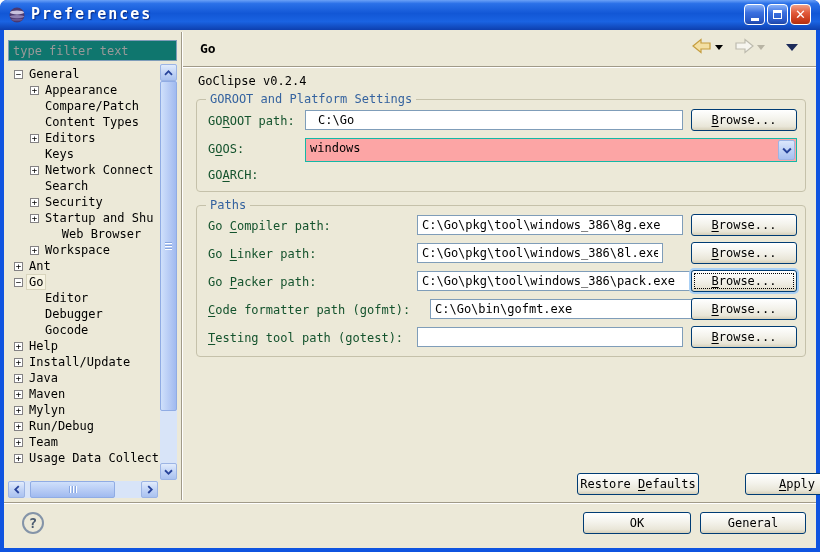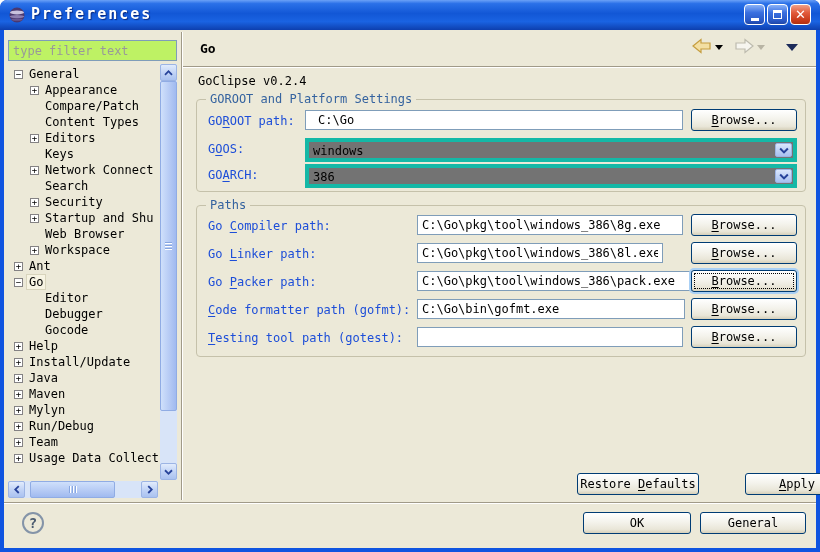--- a/index.html
+++ b/index.html
@@ -27,21 +27,21 @@
   .tb-red{background:linear-gradient(180deg,#f0a088,#e25b3c 40%,#c93a1a 80%,#b03010);}
   .btn-min{right:55px;} .btn-max{right:32px;} .btn-close{right:9px;}
   .glyph-min{width:8px;height:3px;background:#fff;margin-top:10px;}
   .glyph-max{width:9px;height:9px;border:1px solid #fff;border-top:3px solid #fff;}
   .glyph-close{color:#fff;font-size:13px;font-weight:bold;font-family:"DejaVu Sans",sans-serif;line-height:1;}
   
   .dialog{position:absolute;left:4px;top:30px;width:812px;height:518px;background:#ece9d8;}
   
   .filter-input{
     position:absolute;left:4px;top:10px;width:169px;height:21px;
-    border:1px solid #7f9db9;background:#bef264;padding:0 4px;
+    border:1px solid #7f9db9;background:#0f766e;padding:0 4px;
     font:12px "DejaVu Sans Mono",monospace;color:#000;
   }
   .filter-input::placeholder{color:#999;opacity:1;}
   .tree{position:absolute;left:4px;top:36px;width:152px;height:414px;overflow:hidden;}
   .tree-row{height:16px;display:flex;align-items:center;white-space:nowrap;overflow:hidden;font-size:12px;}
   .expander{
     width:9px;height:9px;min-width:9px;border:1px solid #848284;background:#fff;
     display:flex;align-items:center;justify-content:center;
     font-size:9px;line-height:7px;margin-right:4px;color:#000;font-family:"DejaVu Sans Mono",monospace;
   }
@@ -73,25 +73,25 @@
   .nav-icon{position:absolute;top:7px;width:20px;height:18px;}
   .dd-tri{position:absolute;top:15px;width:0;height:0;border-left:4px solid transparent;border-right:4px solid transparent;border-top:5px solid #000;}
   .dd-tri.disabled{border-top-color:#b8b4a4;}
   .viewmenu-tri{position:absolute;top:14px;width:0;height:0;border-left:6px solid transparent;border-right:6px solid transparent;border-top:7px solid #1c2b5a;}
   
   .version{position:absolute;left:194px;top:44px;font-size:12px;color:#000;}
   .group{position:absolute;border:1px solid #c5c1aa;border-radius:4px;}
   .group-title{position:absolute;top:-8px;left:9px;background:#ece9d8;padding:0 4px;font-size:12px;color:#35639f;}
   .g1{left:192px;top:69px;width:610px;height:93px;}
   .g2{left:192px;top:175px;width:610px;height:152px;}
-  .label{position:absolute;font-size:12px;color:#1d4ed8;white-space:nowrap;}
+  .label{position:absolute;font-size:12px;color:#14532d;white-space:nowrap;}
   .key{text-decoration:underline;text-underline-offset:2px;}
   .txt{position:absolute;height:20px;border:1px solid #7f9db9;background:#fff;padding:0 4px;
     font:12px "DejaVu Sans Mono",monospace;color:#000;}
-  .combo{position:absolute;height:24px;border:4px solid #14b8a6;background:#737373;}
+  .combo{position:absolute;height:24px;border:1px solid #14b8a6;background:#fca5a5;}
   .combo-value{position:absolute;left:4px;top:2px;font-size:12px;}
   .combo-arrow{position:absolute;right:1px;top:1px;bottom:1px;width:17px;
     background:linear-gradient(180deg,#dbe7fc,#c0d3f6 50%,#a8c0f0);border:1px solid #9cb4e4;border-radius:2px;
     display:flex;align-items:center;justify-content:center;}
   .btn{position:absolute;height:22px;border:1px solid #003c74;border-radius:3px;
     background:linear-gradient(180deg,#ffffff,#f4f3ec 45%,#e9e6d8 82%,#d6d0ba);
     font-size:12px;color:#000;display:flex;align-items:center;justify-content:center;white-space:nowrap;}
   .btn.focused{box-shadow:0 0 0 2px #a9d0f5;}
   .btn.focused::after{content:"";position:absolute;left:2px;right:2px;top:2px;bottom:2px;border:1px dotted #000;border-radius:1px;}
   .browse{width:106px;left:687px;}
@@ -161,21 +161,21 @@
           <span class="tree-label">Search</span>
         </div>
         <div class="tree-row" style="padding-left: 22px;">
           <span class="expander plus">+</span>
           <span class="tree-label">Security</span>
         </div>
         <div class="tree-row" style="padding-left: 22px;">
           <span class="expander plus">+</span>
           <span class="tree-label">Startup and Shu</span>
         </div>
-        <div class="tree-row" style="padding-left: 22px;">
+        <div class="tree-row" style="padding-left: 22px; justify-content: center;">
           <span class="expander leaf"></span>
           <span class="tree-label">Web Browser</span>
         </div>
         <div class="tree-row" style="padding-left: 22px;">
           <span class="expander plus">+</span>
           <span class="tree-label">Workspace</span>
         </div>
         <div class="tree-row" style="padding-left: 6px;">
           <span class="expander plus">+</span>
           <span class="tree-label">Ant</span>
@@ -298,28 +298,20 @@
       <div class="combo-arrow">
         <svg class="chev" width="10" height="7" viewBox="0 0 12 8">
             <path d="M6 8 L0.5 2.5 L2.2 0.8 L6 4.6 L9.8 0.8 L11.5 2.5 Z" fill="#27439a"></path>
           </svg>
       </div>
     </div>
 
     <span class="label" style="left:204px;top:138px;">
       <span>GO</span><span class="key">A</span><span>RCH:</span>
     </span>
-    <div class="combo" style="left:301px;top:134px;width:492px;">
-      <span class="combo-value">386</span>
-      <div class="combo-arrow">
-        <svg class="chev" width="10" height="7" viewBox="0 0 12 8">
-            <path d="M6 8 L0.5 2.5 L2.2 0.8 L6 4.6 L9.8 0.8 L11.5 2.5 Z" fill="#27439a"></path>
-          </svg>
-      </div>
-    </div>
 
     <div class="group g2">
       <span class="group-title">Paths</span>
     </div>
 
     <span class="label" style="left:204px;top:189px;">
       <span>Go </span><span class="key">C</span><span>ompiler path:</span>
     </span>
     <input class="txt" style="left: 413px; top: 185px; width: 266px;" value="C:\Go\pkg\tool\windows_386\8g.exe">
     <div class="btn browse" style="top:184px;">
@@ -338,21 +330,21 @@
       <span>Go </span><span class="key">P</span><span>acker path:</span>
     </span>
     <input class="txt" style="left: 413px; top: 241px; width: 290px;" value="C:\Go\pkg\tool\windows_386\pack.exe">
     <div class="btn browse focused" id="packer-browse" style="top:240px;">
       <span><span></span><span class="key">B</span><span>rowse...</span></span>
     </div>
 
     <span class="label" style="left:204px;top:273px;">
       <span></span><span class="key">C</span><span>ode formatter path (gofmt):</span>
     </span>
-    <input class="txt" style="left: 413px; top: 269px; width: 268px;" value="C:\Go\bin\gofmt.exe">
+    <input class="txt" style="left: 426px; top: 269px; width: 268px;" value="C:\Go\bin\gofmt.exe">
     <div class="btn browse" style="top:268px;">
       <span><span></span><span class="key">B</span><span>rowse...</span></span>
     </div>
 
     <span class="label" style="left:204px;top:301px;">
       <span></span><span class="key">T</span><span>esting tool path (gotest):</span>
     </span>
     <input class="txt" style="left: 413px; top: 297px; width: 266px;" value="">
     <div class="btn browse" style="top:296px;">
       <span><span></span><span class="key">B</span><span>rowse...</span></span>

